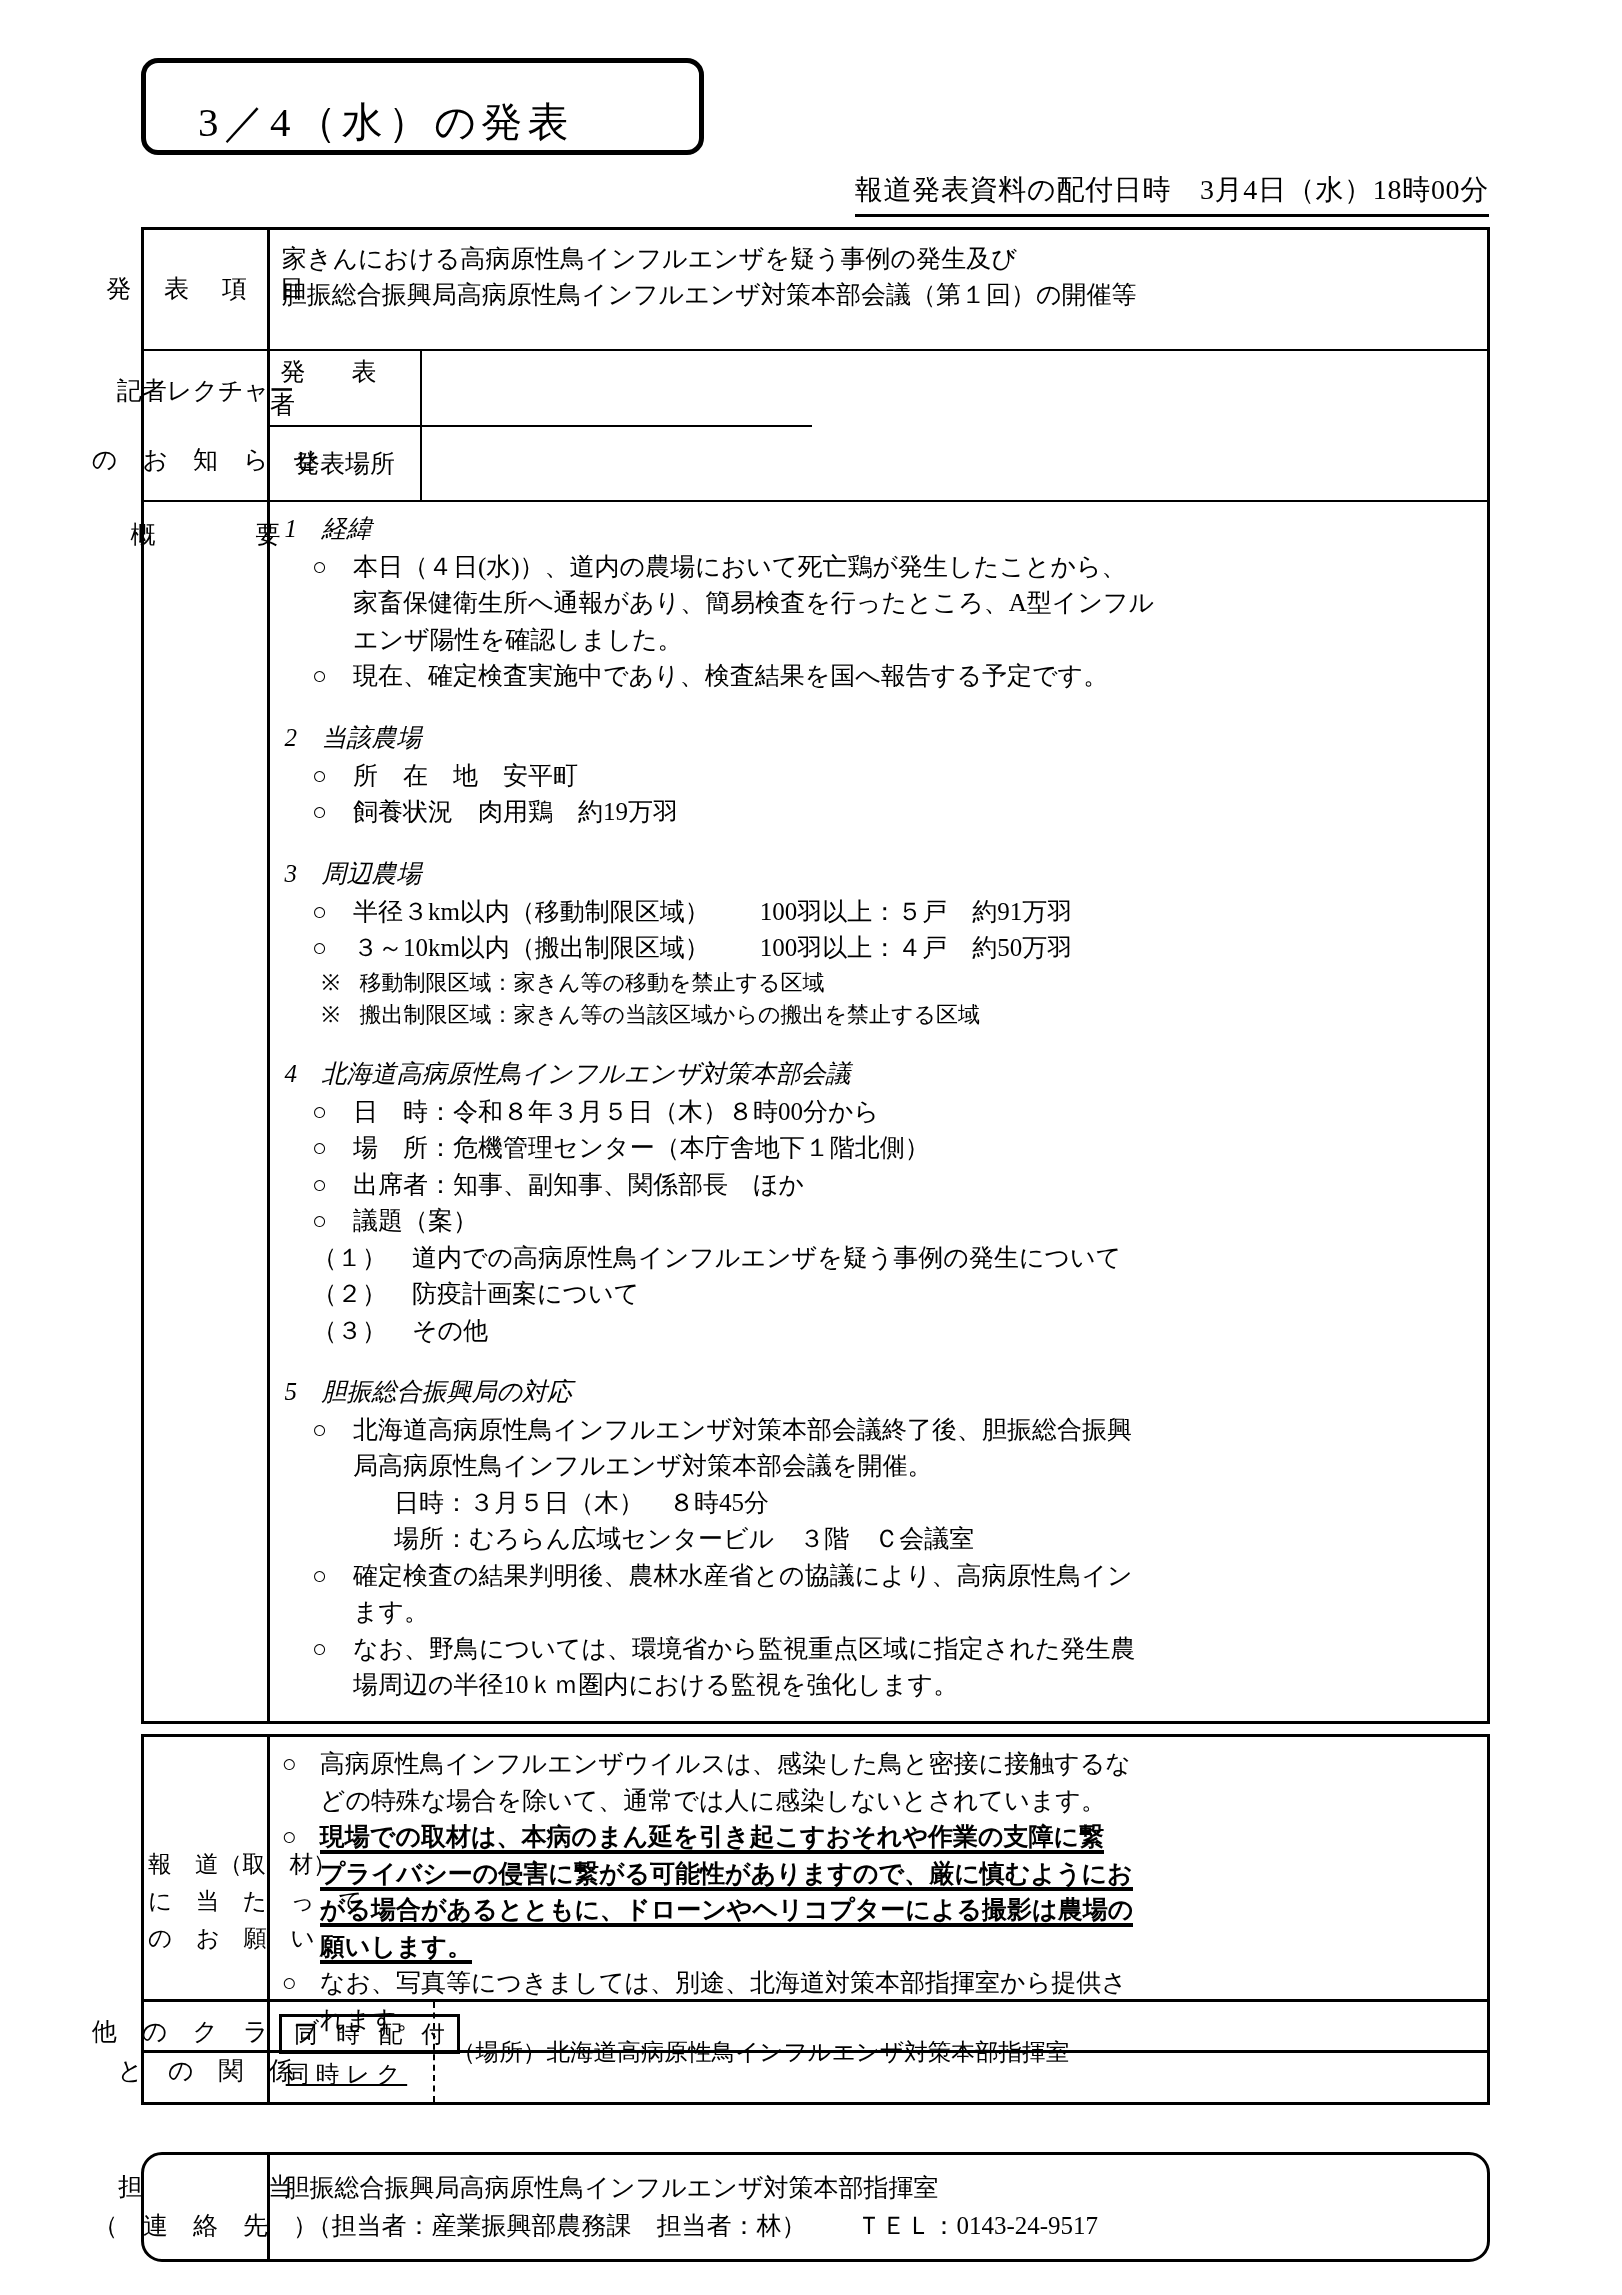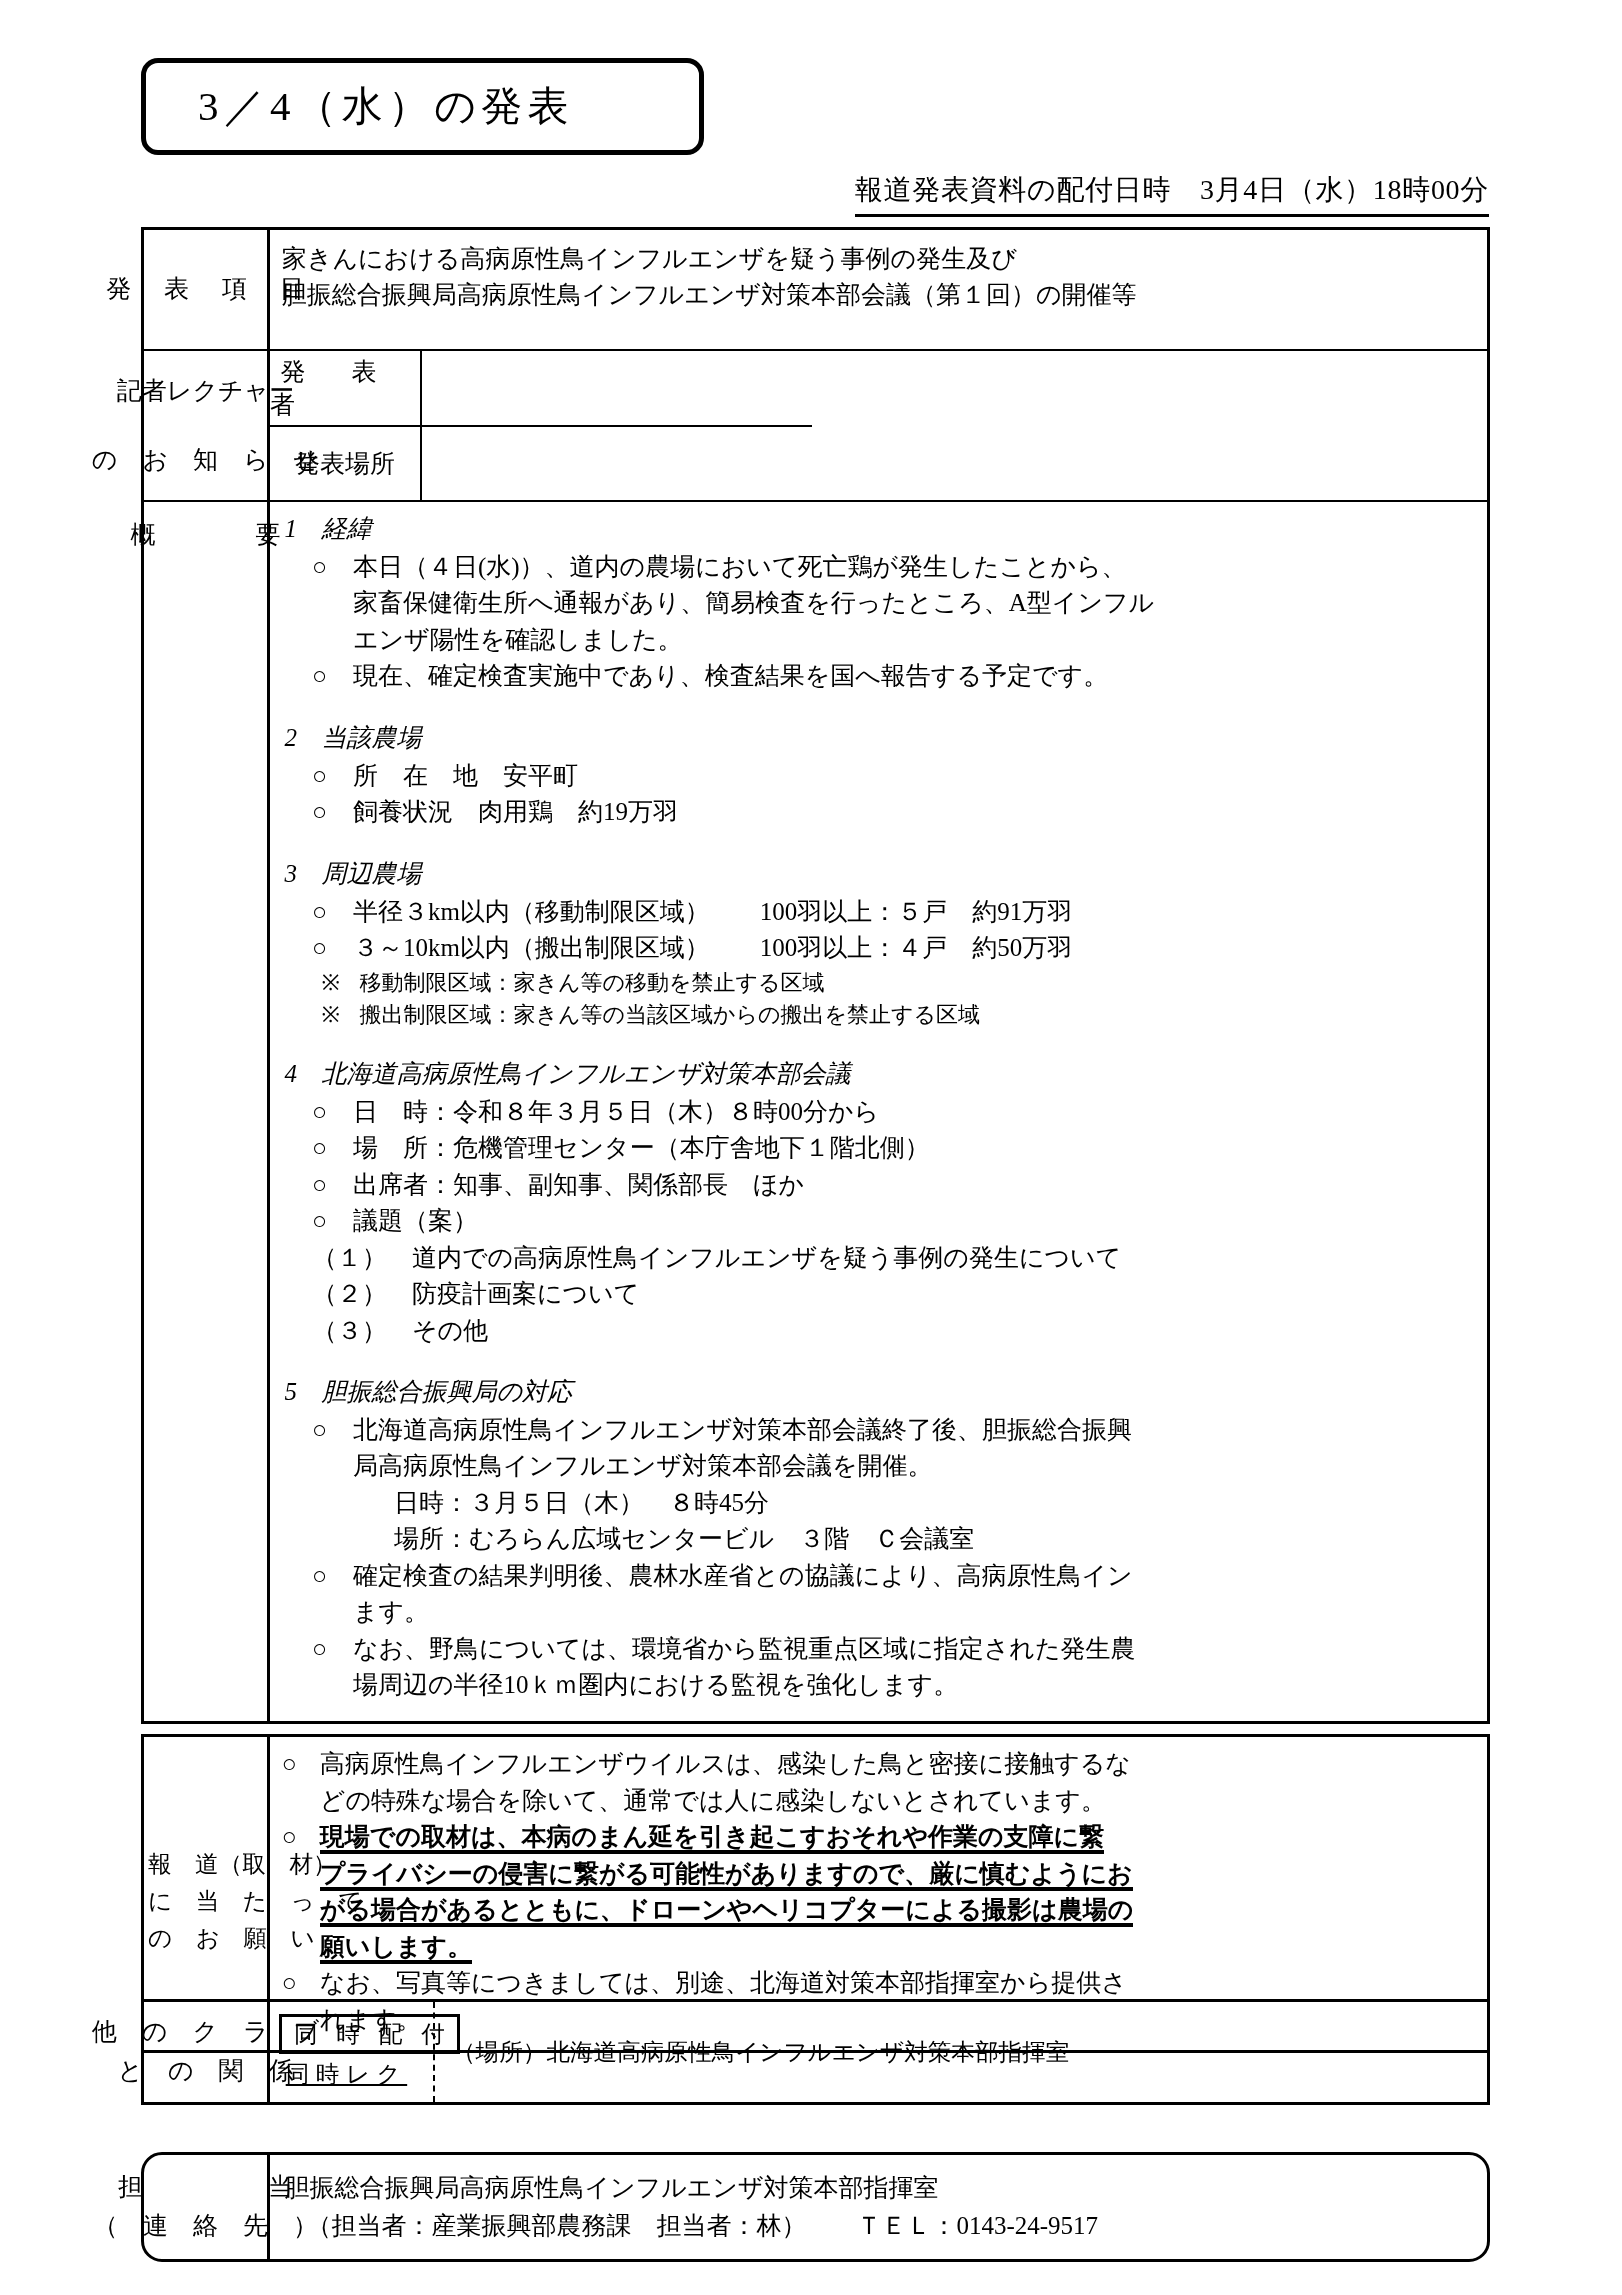--- a/index.html
+++ b/index.html
@@ -11,21 +11,21 @@
     -webkit-font-smoothing:none;
   }
   .page { position:absolute; left:0; top:0; width:1623px; height:2295px; }
 
   
   .title-pill {
     position:absolute; left:141px; top:58px;
     width:563px; height:97px;
     border:5.9px solid #000; border-radius:17px;
     box-sizing:border-box;
-    display:flex; align-items:center;
+    display:flex; align-items:flex-end;
   }
   .title-pill .txt {
     font-size:41px; letter-spacing:5.2px; padding-left:52px;
     white-space:nowrap;
   }
 
   
   .dist-line {
     position:absolute; right:134px; top:171px;
     font-size:28px; letter-spacing:0.7px;

